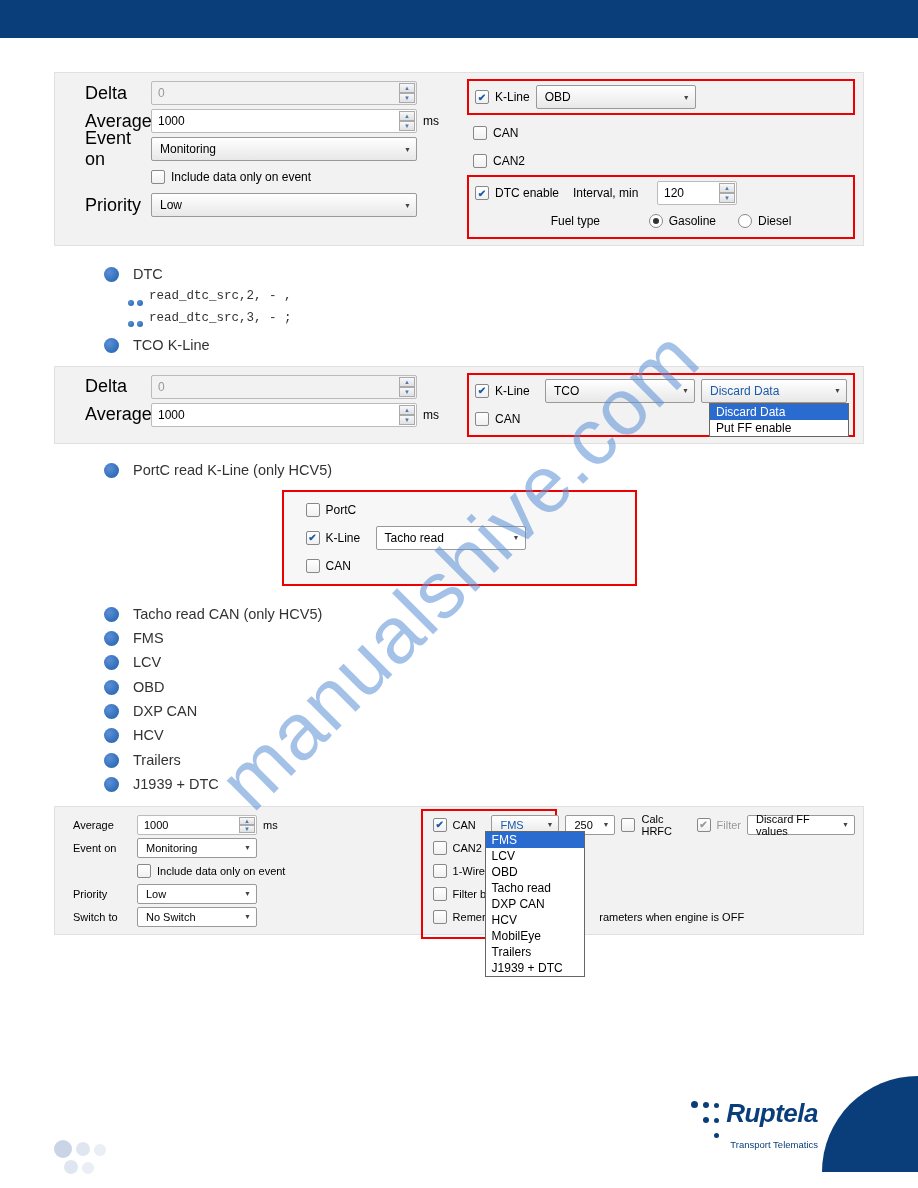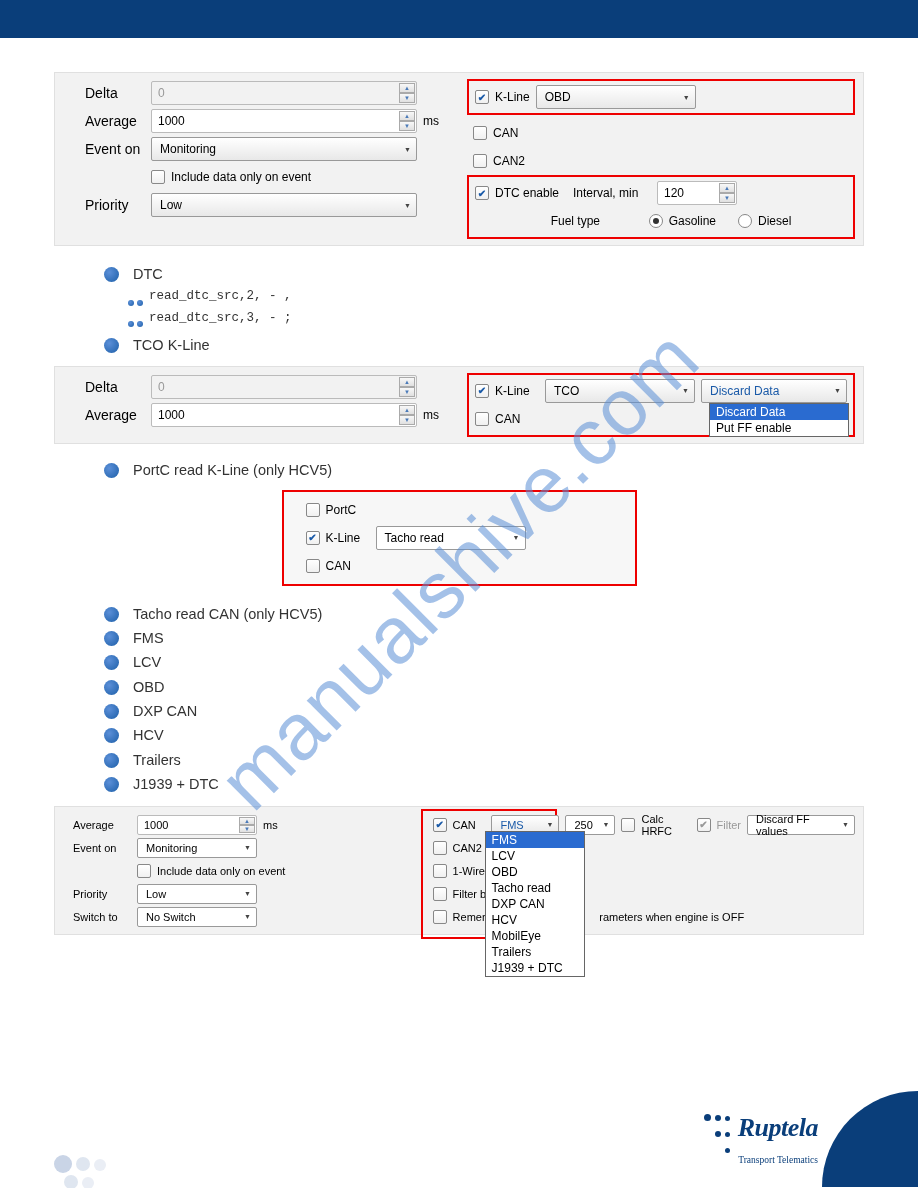--- a/index.html
+++ b/index.html
@@ -40,21 +40,21 @@
   }
   .shot-inner { display: flex; }
   .col-left { flex: 0 0 50%; padding: 6px 8px 6px 30px; }
   .col-right { flex: 0 0 50%; padding: 6px 8px; position: relative; }
   .form-row {
     display: flex;
     align-items: center;
     height: 28px;
     gap: 6px;
   }
-  .form-label { width: 60px; font-size: 14px; }
+  .form-label { width: 60px; font-size: 18px; }
   .num-input {
     display: inline-flex;
     align-items: center;
     background: #fff;
     border: 1px solid #bbb;
     border-radius: 2px;
     height: 24px;
     padding: 0 18px 0 6px;
     position: relative;
     flex: 1;
@@ -158,23 +158,22 @@
   }
   .sub-bullet span {
     width: 6px; height: 6px; border-radius: 50%;
     background: radial-gradient(circle at 35% 35%, #5b8fd8, #1d5fa8);
   }
   .code { font-family: "Courier New", monospace; font-size: 12.5px; }
 
   
   .footer {
     position: absolute;
-    bottom: 1px; left: 0; right: 0;
+    bottom: 16px; left: 0; right: 0;
     height: 80px;
-    font-family: Liberation Serif, serif;
   }
   .footer-dots {
     position: absolute;
     left: 54px; bottom: 32px;
   }
   .footer-dots .d { position: absolute; border-radius: 50%; background: #c9d4e6; }
   .footer-quarter {
     position: absolute;
     right: 0; bottom: 0;
     width: 96px; height: 96px;

